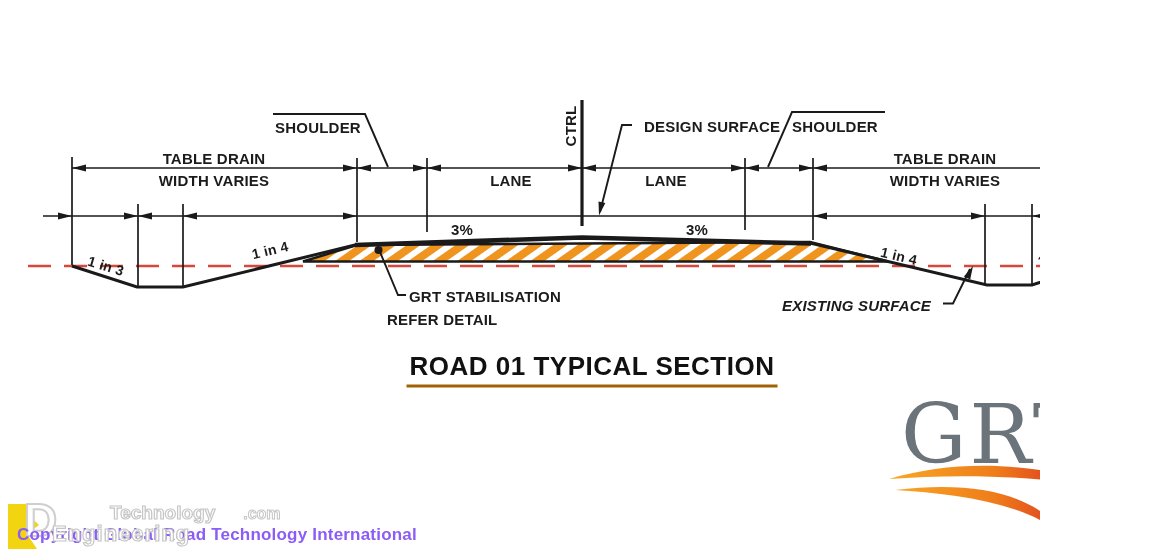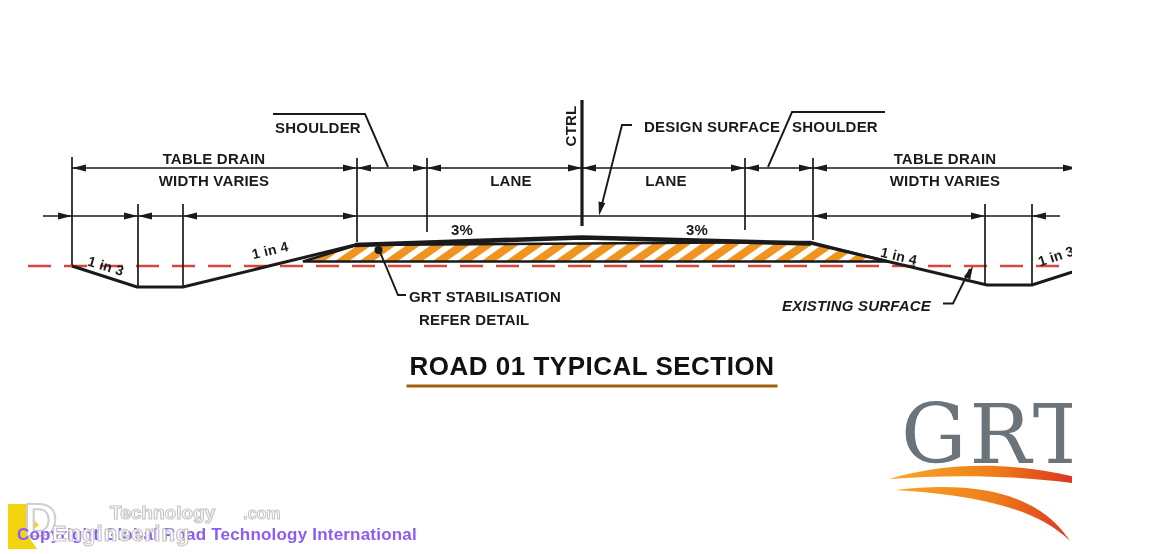--- a/index.html
+++ b/index.html
@@ -1,19 +1,18 @@
 <!DOCTYPE html>
 <html><head>
 <meta charset="utf-8">
 <style>
   html,body{margin:0;padding:0;background:#fff;}
   .stage{
     position:relative;width:1040px;height:554px;background:#ffffff;overflow:hidden;
     font-family:"Liberation Sans",sans-serif;
-    padding-left:32px;
   }
   .stage svg{position:absolute;left:0;top:0;}
   .lbl{
     position:absolute;font-weight:bold;color:#1b1b1b;white-space:nowrap;
     font-size:15px;line-height:1;letter-spacing:0.2px;
   }
   .ctr{transform:translate(-50%,-50%);}
   .rot{transform-origin:center center;}
   .slope{font-size:14px;}
   .vert{transform:translate(-50%,-50%) rotate(-90deg);}
@@ -146,21 +145,21 @@
 
   <div class="lbl ctr" style="left:462px;top:229px;">3%</div>
   <div class="lbl ctr" style="left:697px;top:229px;">3%</div>
 
   <div class="lbl slope ctr rot" style="left:106px;top:266px;transform:translate(-50%,-50%) rotate(17deg);">1 in 3</div>
   <div class="lbl slope ctr rot" style="left:270px;top:250px;transform:translate(-50%,-50%) rotate(-13.5deg);">1 in 4</div>
   <div class="lbl slope ctr rot" style="left:899px;top:256px;transform:translate(-50%,-50%) rotate(13.5deg);">1 in 4</div>
   <div class="lbl slope ctr rot" style="left:1056px;top:256px;transform:translate(-50%,-50%) rotate(-18deg);">1 in 3</div>
 
   <div class="lbl" style="left:409px;top:289px;">GRT STABILISATION</div>
-  <div class="lbl" style="left:419px;top:312px;">REFER DETAIL</div>
+  <div class="lbl" style="left:387px;top:312px;">REFER DETAIL</div>
   <div class="lbl" style="left:782px;top:298px;font-style:italic;">EXISTING SURFACE</div>
 
   <div class="title">ROAD 01 TYPICAL SECTION</div>
 
   <div class="grt-text">GRT</div>
 
   <div class="copyright">Copyright Global Road Technology International</div>
   <div class="wm-d">D</div>
   <div class="wm wm-disc"><span>Technology</span><span class="suffix">.com</span></div>
   <div class="wm wm-eng">Engineering</div>

